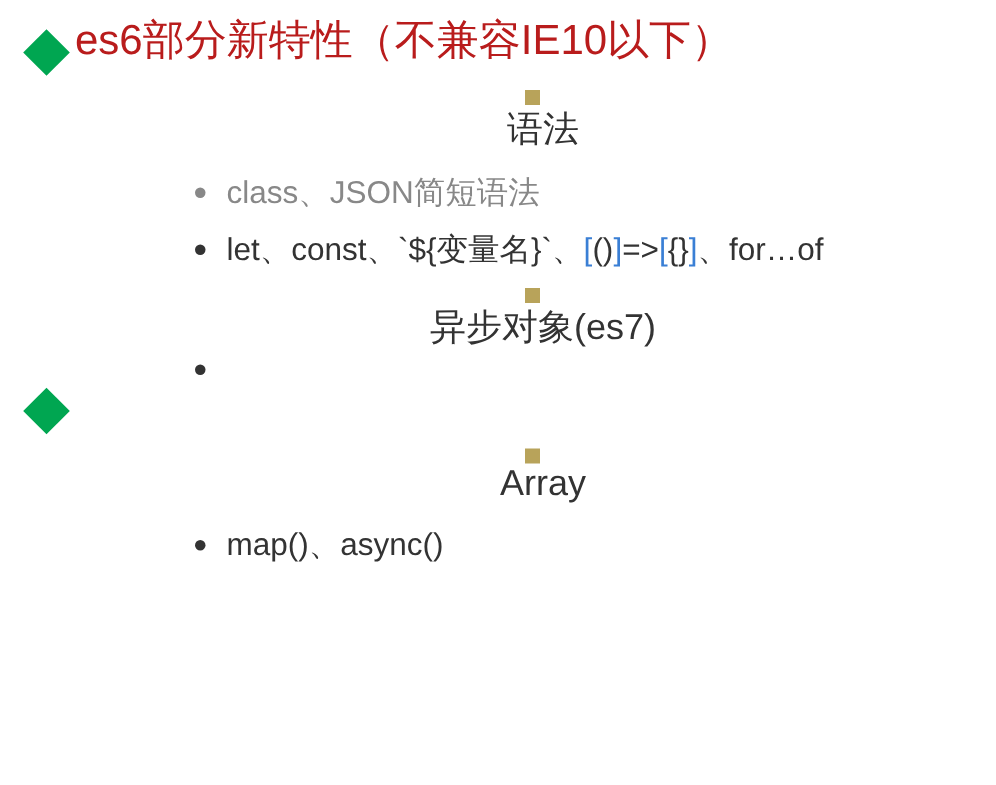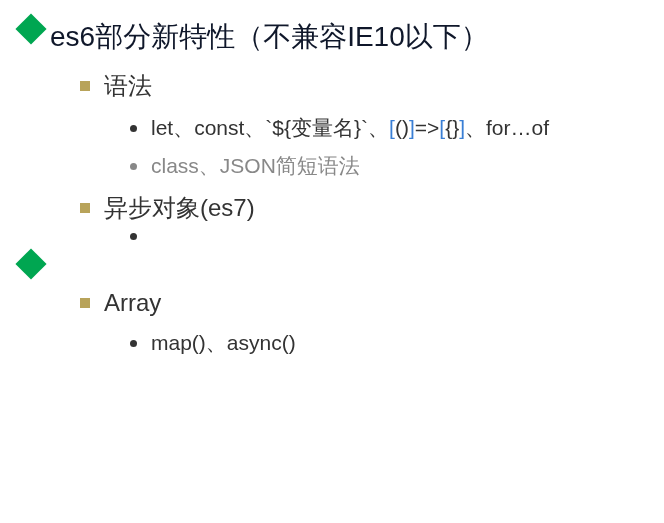--- a/index.html
+++ b/index.html
@@ -9,39 +9,40 @@
     height: 523px;
     background: #ffffff;
     font-family: "Microsoft YaHei", Arial, sans-serif;
     color: #333;
   }
   .content {
     padding: 8px 20px 10px 20px;
   }
   .h1 {
     display: flex;
-    align-items: flex-start;
+    align-items: flex-end;
     font-size: 28px;
-    margin: 10px 0 14px 0;
-    color: #0f172a;
+    margin: 0 0 14px 0;
+    color: #b91c1c;
   }
   .diamond {
     width: 22px;
     height: 22px;
     transform: rotate(45deg);
     background: #00a651;
     margin-right: 8px;
     flex: 0 0 22px;
   }
   .l2 {
     display: flex;
     align-items: center;
     font-size: 24px;
     margin: 12px 0 12px 60px;
     color: #333;
+    flex-direction: column;
   }
   .square {
     width: 10px;
     height: 10px;
     background: #b8a35a;
     margin-right: 14px;
     flex: 0 0 10px;
   }
   .l3 {
     display: flex;
@@ -73,30 +74,30 @@
   <div class="h1">
     <div class="diamond"></div>
     <span>es6部分新特性（不兼容IE10以下）</span>
   </div>
 
   <div class="l2">
     <div class="square"></div>
     <span>语法</span>
   </div>
 
+  <div class="l3 dim">
+    <div class="dot"></div>
+    <span>class、JSON简短语法</span>
+  </div>
+
   <div class="l3">
     <div class="dot"></div>
     <span>
       <span>let、const、`${变量名}`、</span><span class="blue">[</span><span>()</span><span class="blue">]</span><span>=&gt;</span><span class="blue">[</span><span>{}</span><span class="blue">]</span><span>、for…of</span>
     </span>
-  </div>
-
-  <div class="l3 dim">
-    <div class="dot"></div>
-    <span>class、JSON简短语法</span>
   </div>
 
   <div class="l2">
     <div class="square"></div>
     <span>异步对象(es7)</span>
   </div>
 
   <div class="l3">
     <div class="dot"></div>
   </div>

